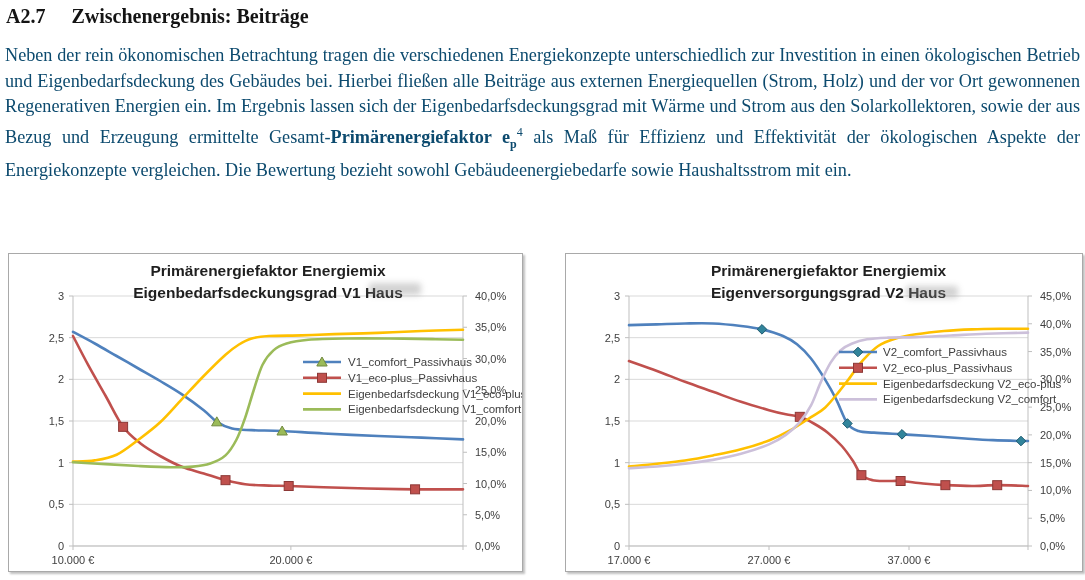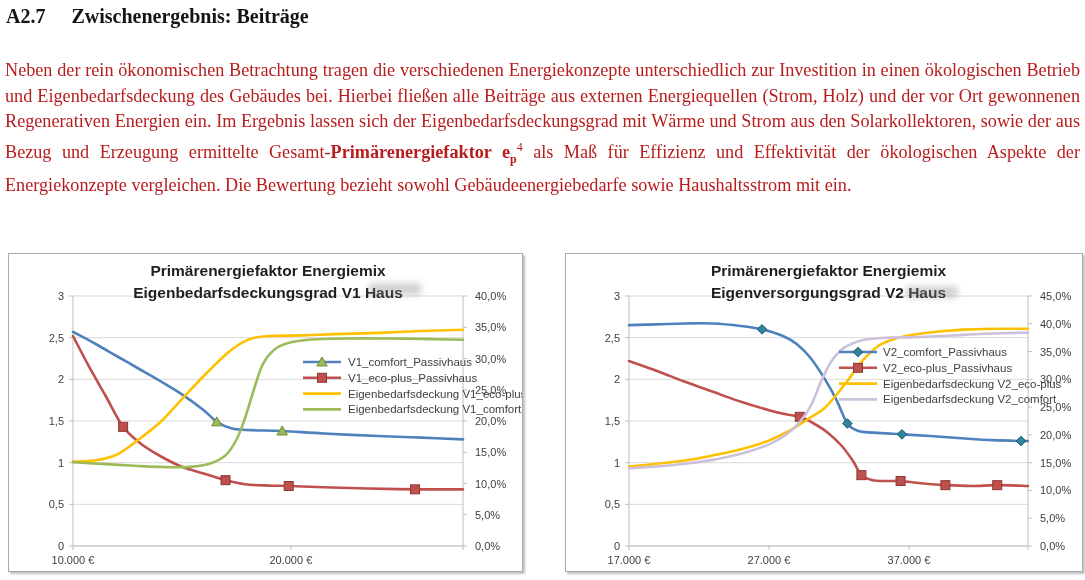--- a/index.html
+++ b/index.html
@@ -1,20 +1,20 @@
 <!DOCTYPE html>
 <html><head>
 <meta charset="utf-8">
 <style>
   html,body{margin:0;padding:0;background:#fff;}
   .page{position:relative;width:1085px;height:580px;background:#fff;overflow:hidden;
         font-family:"Liberation Serif",serif;color:#141414;}
   .heading{position:absolute;top:5px;left:6px;font-size:20px;font-weight:bold;display:flex;gap:26px;text-align:right;}
-  .para{position:absolute;top:58px;left:5px;width:1075px;font-size:18.2px;line-height:25.7px;
-        text-align:justify;color:#b91c1c;}
+  .para{position:absolute;top:43px;left:5px;width:1075px;font-size:18.2px;line-height:25.7px;
+        text-align:justify;color:#0c4a6e;}
   .para .b{font-weight:bold;}
   .para sub{font-size:12px;font-weight:bold;}
   .para sup{font-size:12px;}
   .chart-box{position:absolute;background:#fff;border:1px solid #a9a9a9;
              box-shadow:2px 2px 2px rgba(0,0,0,0.25);}
   .chart-left{left:8px;top:253px;width:513px;height:317px;}
   .chart-right{left:565px;top:253px;width:516px;height:317px;}
   .chart-box svg{position:absolute;left:0;top:0;}
   .smudge{position:absolute;background:#8f8f8f;opacity:.4;filter:blur(3px);border-radius:3px;}
   .chart-left .smudge{left:360px;top:29px;width:52px;height:12px;}

